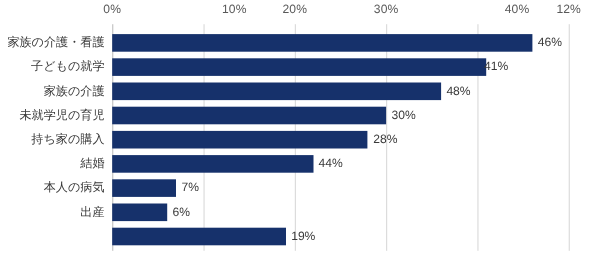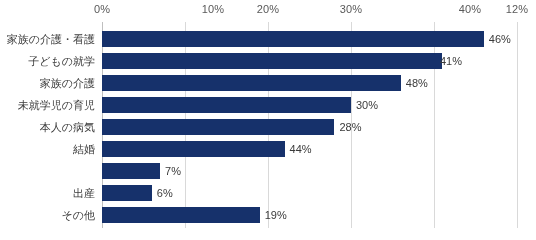--- a/index.html
+++ b/index.html
@@ -131,38 +131,38 @@
         <div class="cat-label">家族の介護</div>
         <div class="bar" style="width: 298.8px; background: rgb(22, 49, 107);"></div>
         <div class="val-label" style="left: 405.8px;">48%</div>
       </div>
       <div class="bar-row" style="top: 72px;">
         <div class="cat-label">未就学児の育児</div>
         <div class="bar" style="width: 249px; background: rgb(22, 49, 107);"></div>
         <div class="val-label" style="left: 356px;">30%</div>
       </div>
       <div class="bar-row" style="top: 94px;">
-        <div class="cat-label">本人の病気</div>
+        <div class="cat-label">持ち家の購入</div>
         <div class="bar" style="width: 232.4px; background: rgb(22, 49, 107);"></div>
         <div class="val-label" style="left: 339.4px;">28%</div>
       </div>
       <div class="bar-row" style="top: 116px;">
         <div class="cat-label">結婚</div>
         <div class="bar" style="width: 182.6px; background: rgb(22, 49, 107);"></div>
         <div class="val-label" style="left: 289.6px;">44%</div>
       </div>
       <div class="bar-row" style="top: 138px;">
+        <div class="cat-label">本人の病気</div>
         <div class="bar" style="width: 58.1px; background: rgb(22, 49, 107);"></div>
         <div class="val-label" style="left: 165.1px;">7%</div>
       </div>
       <div class="bar-row" style="top: 160px;">
         <div class="cat-label">出産</div>
         <div class="bar" style="width: 49.8px; background: rgb(22, 49, 107);"></div>
         <div class="val-label" style="left: 156.8px;">6%</div>
       </div>
       <div class="bar-row" style="top: 182px;">
-        <div class="cat-label">その他</div>
         <div class="bar" style="width: 157.7px; background: rgb(22, 49, 107);"></div>
         <div class="val-label" style="left: 264.7px;">19%</div>
       </div>
     </div>
 
 </div>
 
 </body></html>

